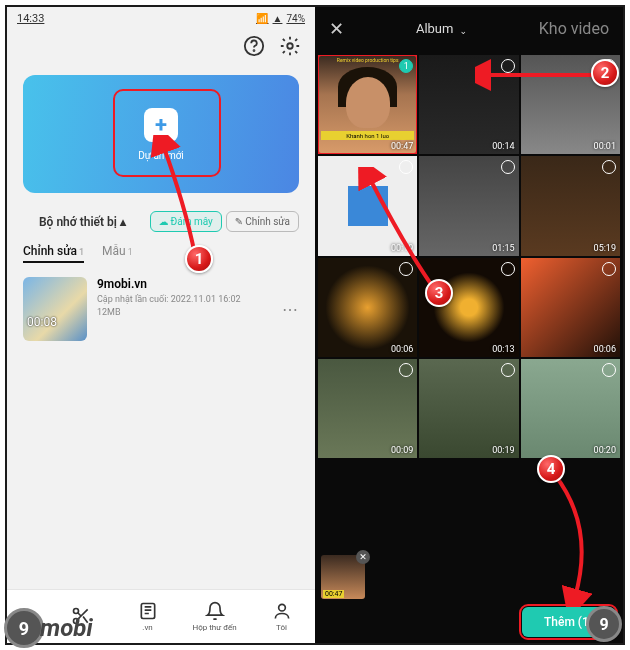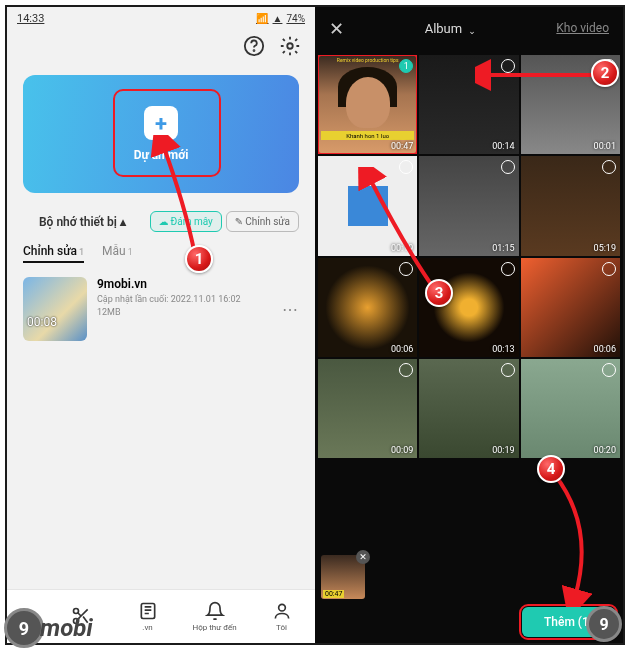--- a/index.html
+++ b/index.html
@@ -13,21 +13,21 @@
   .statusbar { height: 22px; display: flex; justify-content: space-between; align-items: center; padding: 0 10px; font-size: 11px; color: #333; text-decoration: underline; }
   .statusbar .right { display: flex; gap: 4px; align-items: center; }
   .statusbar .right span { font-size: 10px; }
 
   
   .topbar-left { display: flex; justify-content: flex-end; gap: 14px; padding: 6px 14px; }
 
   
   .new-project { margin: 8px 16px; height: 118px; border-radius: 12px; background: linear-gradient(100deg,#48c2eb,#4aa4e8,#4b86e3); display: flex; flex-direction: column; align-items: center; justify-content: center; position: relative; }
   .new-project .plus { width: 34px; height: 34px; background: #fff; border-radius: 8px; display: flex; align-items: center; justify-content: center; color: #3e9ae6; font-size: 22px; font-weight: bold; }
-  .new-project .label { color: #fff; font-size: 12px; margin-top: 8px; font-weight: 700; }
+  .new-project .label { color: #fff; font-size: 10px; margin-top: 8px; font-weight: 400; }
   .redbox { border: 2.5px solid #ee1b24; border-radius: 10px; position: absolute; }
   .redbox-newproj { left: 90px; top: 14px; width: 108px; height: 88px; }
 
   
   .storage-row { display: flex; align-items: center; padding: 10px 16px 4px; gap: 8px; margin-left: 16px; }
   .storage-label { font-size: 12px; font-weight: 600; color: #333; }
   .storage-btns { margin-left: auto; display: flex; gap: 4px; }
   .pillbtn { font-size: 10px; padding: 4px 8px; border: 1px solid #1fcab1; border-radius: 6px; color: #1fcab1; display: flex; align-items: center; gap: 2px; background: rgba(31,202,177,0.08); }
   .pillbtn.grey { border-color: #bbb; color: #666; background: transparent; }
 
@@ -48,21 +48,21 @@
 
   
   .bottomnav { position: absolute; bottom: 0; left: 0; right: 0; height: 54px; background: #fff; display: flex; border-top: 1px solid #e5e5e5; padding-left: 40px; }
   .navitem { flex: 1; display: flex; flex-direction: column; align-items: center; justify-content: center; gap: 2px; font-size: 8px; color: #555; }
   .navitem svg { width: 20px; height: 20px; }
 
   
   .rtop { height: 42px; display: flex; align-items: center; padding: 0 14px; color: #ddd; }
   .rtop .close { font-size: 18px; color: #ccc; }
   .rtop .center { flex: 1; display: flex; justify-content: center; gap: 6px; align-items: flex-end; font-size: 13px; }
-  .rtop .kho { font-size: 12px; color: #888; text-decoration: underline; }
+  .rtop .kho { font-size: 16px; color: #888; }
 
   .rtabs { display: flex; justify-content: center; position: relative; height: 28px; }
   .rtab { color: #fff; font-size: 12px; padding: 3px 10px; }
   .redbox-video { border: 2.5px solid #ee1b24; border-radius: 14px; padding: 3px 14px; }
 
   
   .grid { display: grid; grid-template-columns: repeat(3,1fr); gap: 2px; padding: 6px 3px 0; }
   .cell { aspect-ratio: 1/1; background: #333; position: relative; overflow: hidden; }
   .cell .dur { position: absolute; bottom: 3px; right: 4px; font-size: 9px; color: #fff; text-shadow: 0 0 3px #000; }
   .cell .sel { position: absolute; top: 4px; right: 4px; width: 14px; height: 14px; border: 1.5px solid #fff; border-radius: 50%; }

